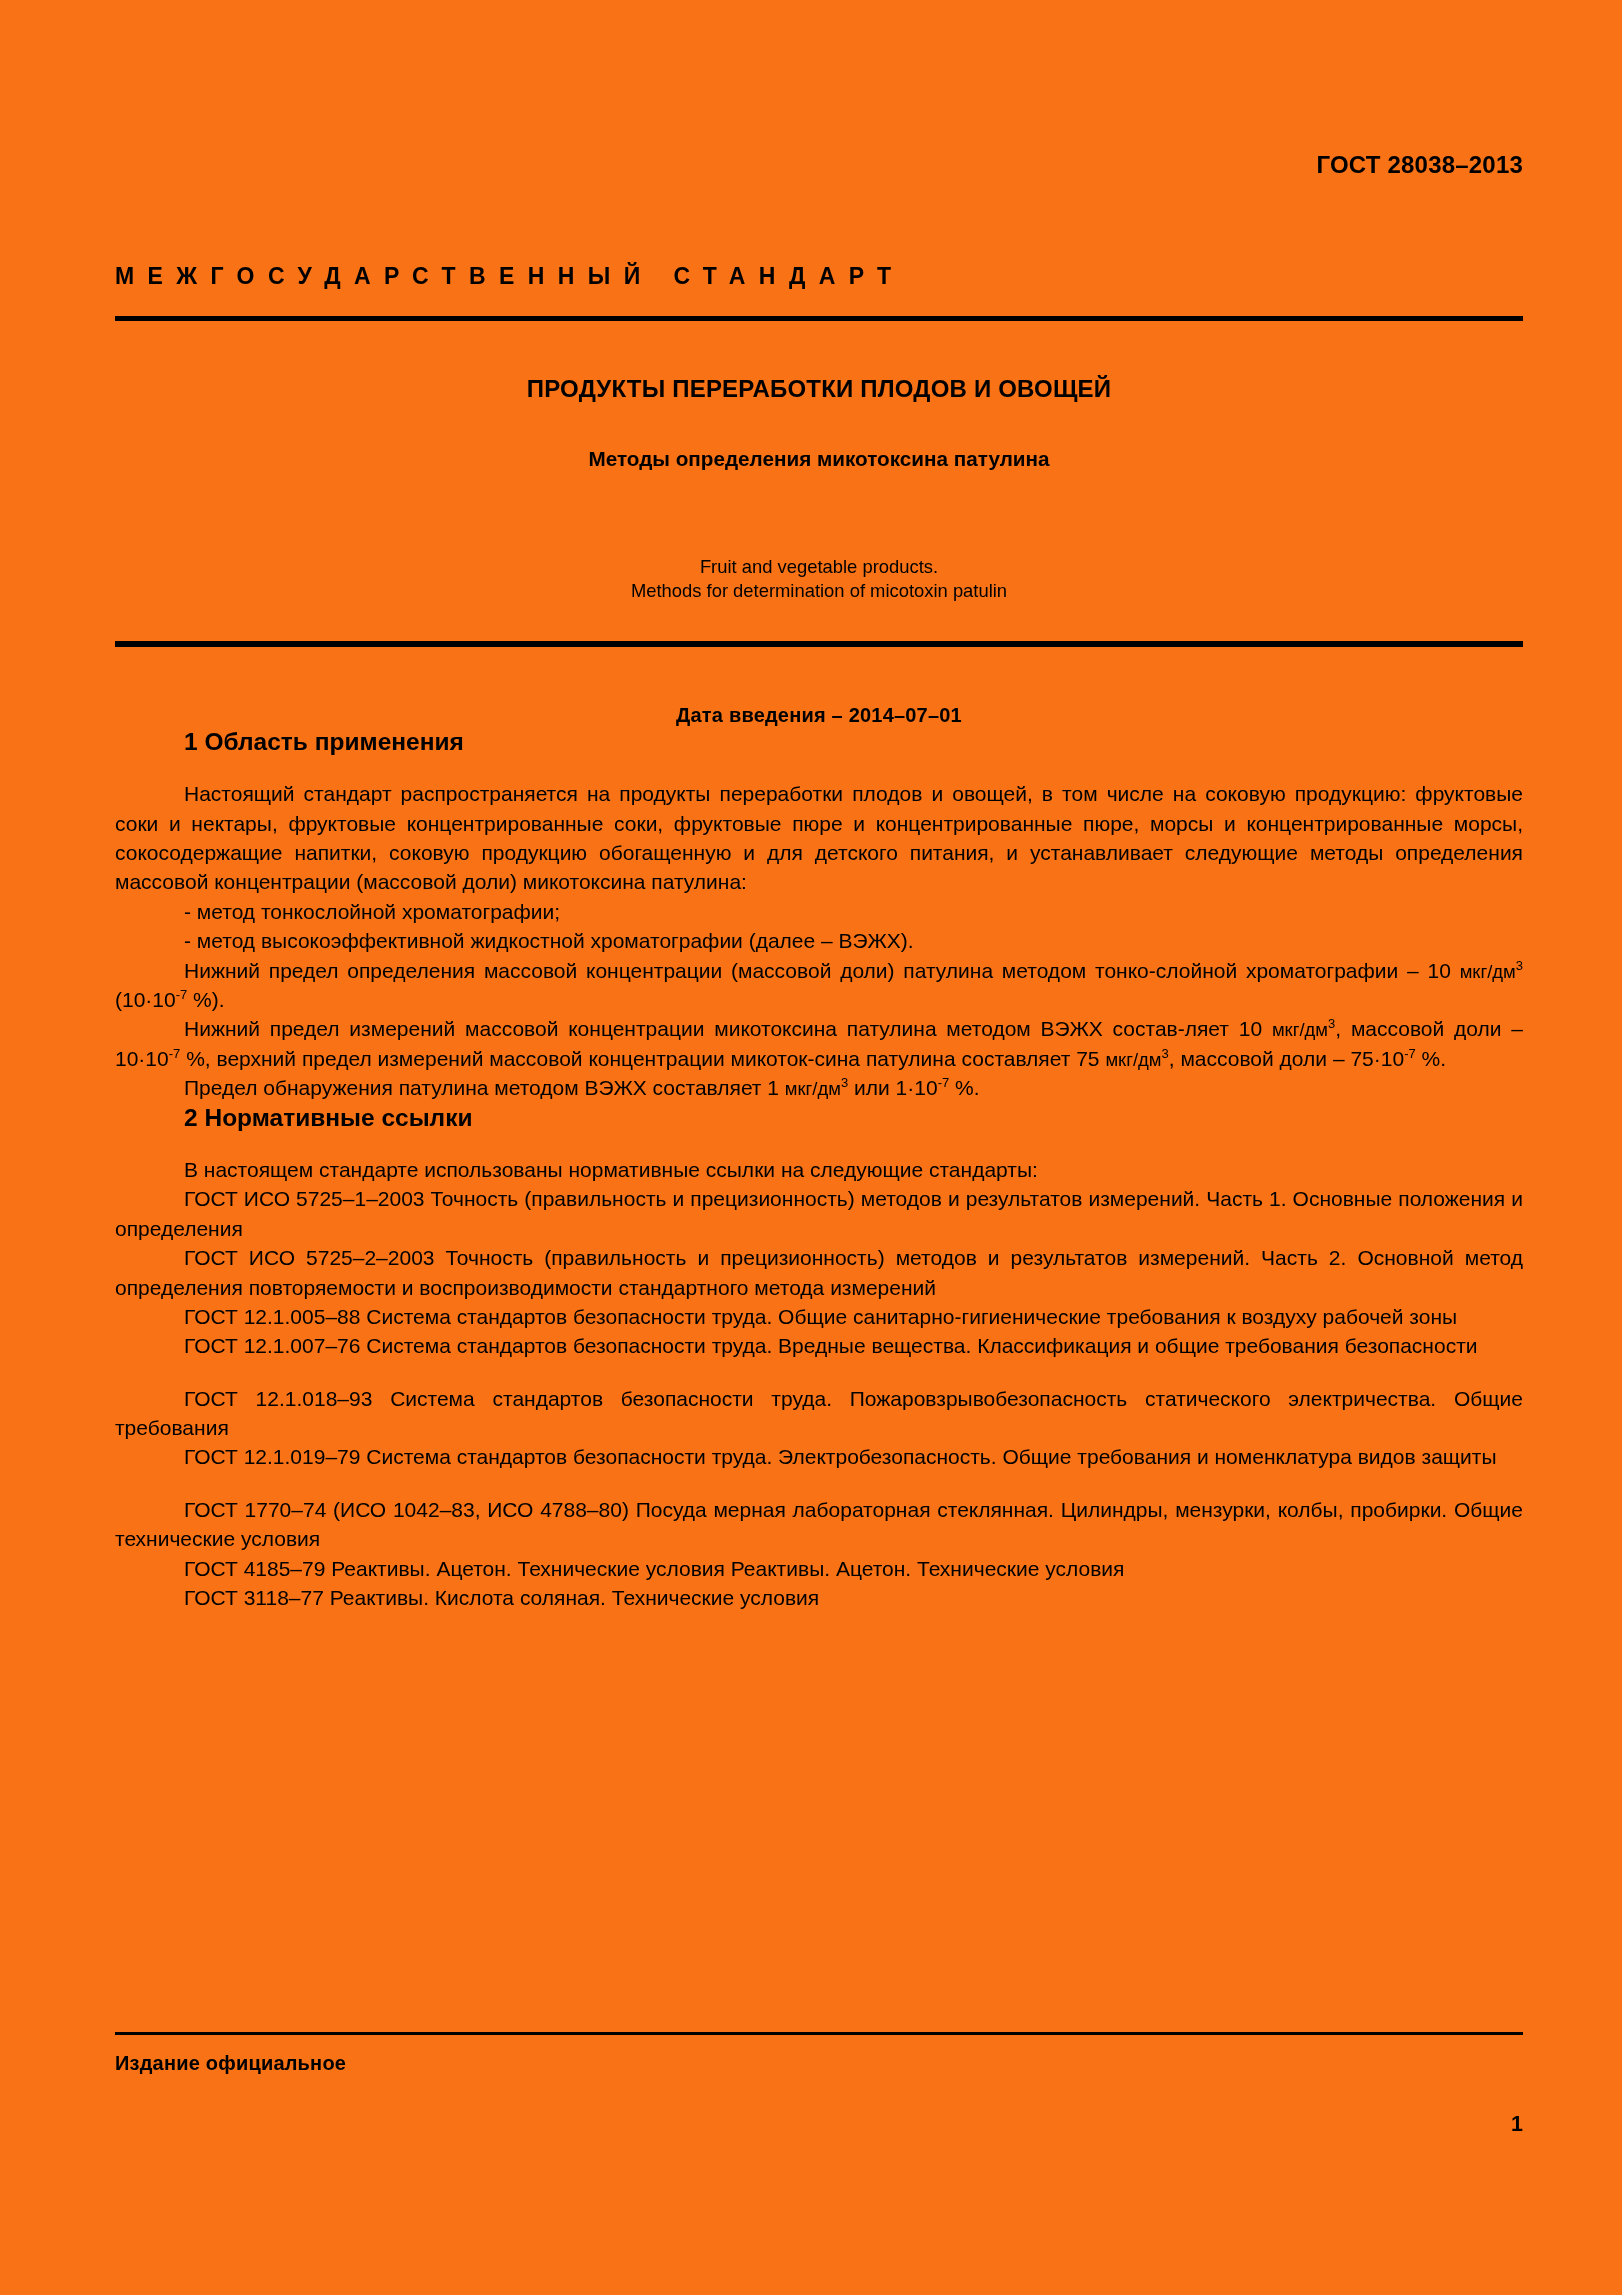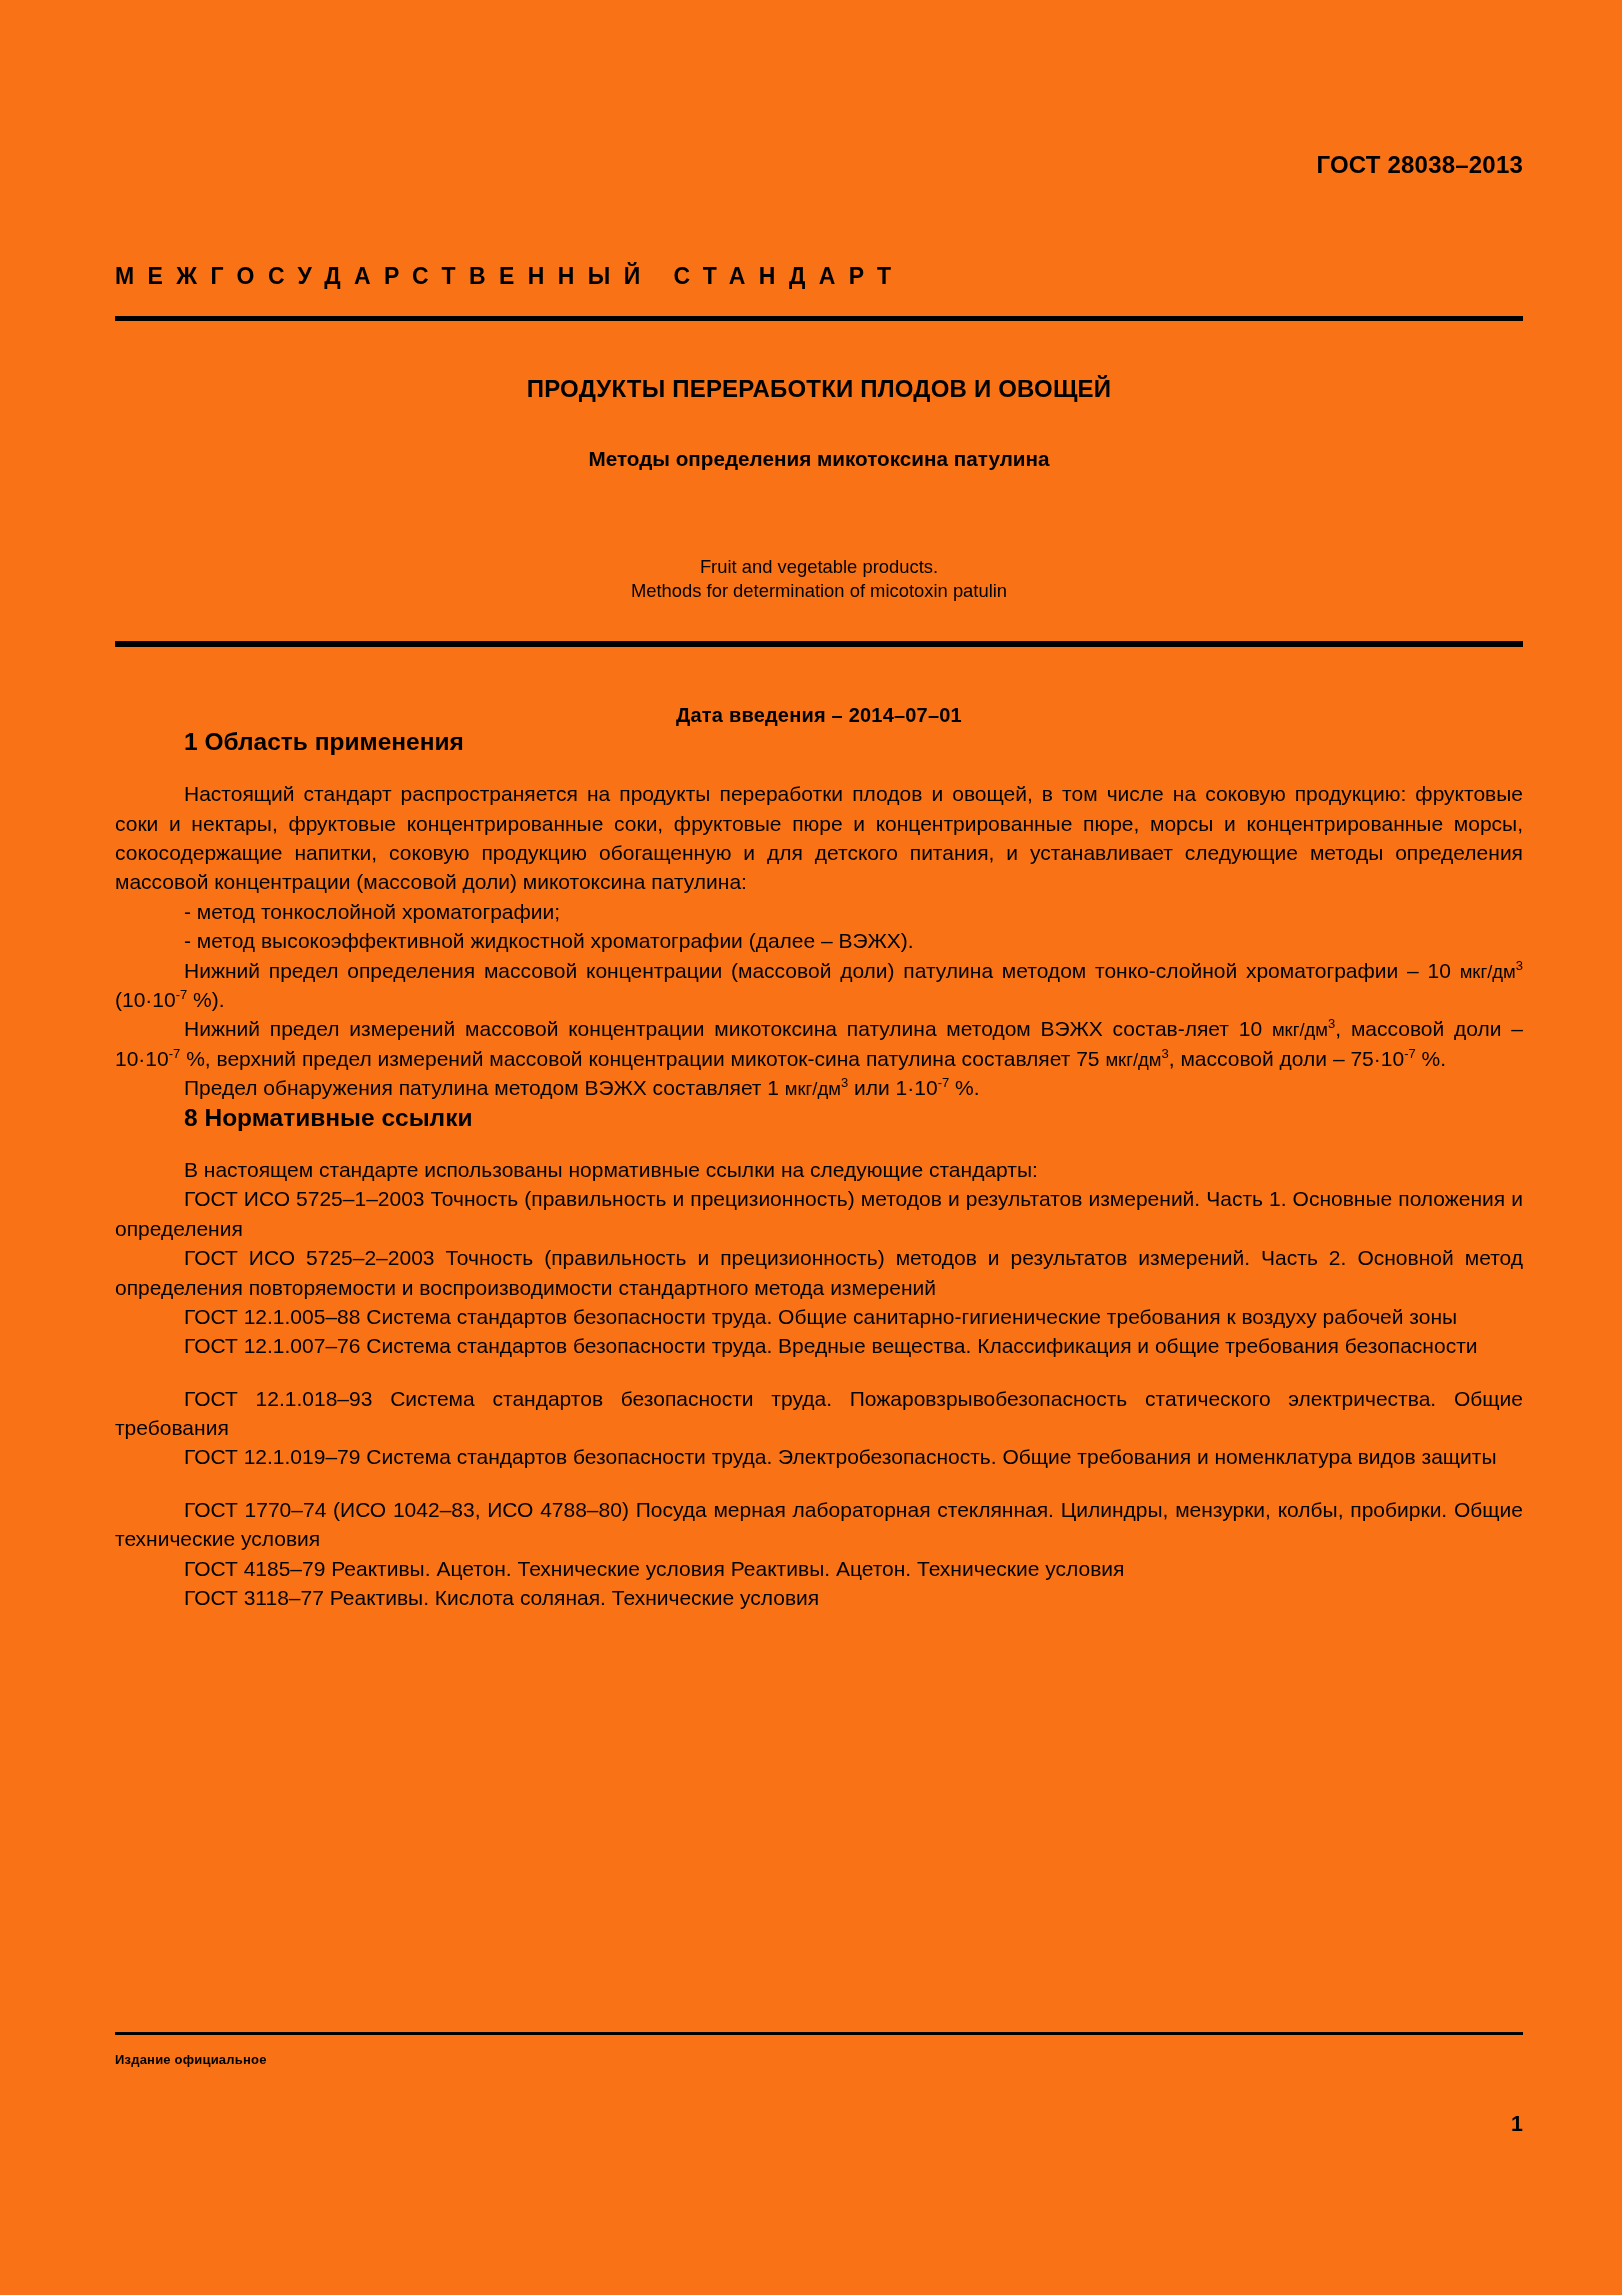--- a/index.html
+++ b/index.html
@@ -131,21 +131,21 @@
     position: absolute;
     left: 115px;
     top: 2032px;
     width: 1408px;
   }
   .rule-footer {
     height: 3.1px;
     background: #000000;
   }
   .footer-text {
-    font-size: 13px;
+    font-size: 20px;
     font-weight: bold;
     margin-top: 17px;
     letter-spacing: 0.2px;
   }
   .page-number {
     position: absolute;
     left: 115px;
     top: 2112px;
     width: 1408px;
     text-align: right;
@@ -183,21 +183,21 @@
     <p class="body dash">- метод  тонкослойной хроматографии;</p>
 
     <p class="body dash">- метод высокоэффективной жидкостной хроматографии (далее – ВЭЖХ).</p>
 
     <p class="body first"><span>Нижний предел определения массовой концентрации (массовой доли) патулина методом тонко-</span><span>слойной хроматографии – 10 </span><span class="small-unit">мкг/дм</span><sup>3</sup><span> (10·10</span><sup>-7</sup><span> %).</span></p>
 
     <p class="body first"><span>Нижний предел измерений массовой концентрации микотоксина патулина методом ВЭЖХ состав-</span><span>ляет 10 </span><span class="small-unit">мкг/дм</span><sup>3</sup><span>, массовой доли – 10·10</span><sup>-7</sup><span> %, верхний предел измерений  массовой концентрации микоток-</span><span>сина патулина составляет 75 </span><span class="small-unit">мкг/дм</span><sup>3</sup><span>, массовой доли – 75·10</span><sup>-7</sup><span> %.</span></p>
 
     <p class="body first"><span>Предел обнаружения патулина методом ВЭЖХ составляет 1 </span><span class="small-unit">мкг/дм</span><sup>3</sup><span> или 1·10</span><sup>-7</sup><span> %.</span></p>
 
-    <h2 class="section sec2">8 Нормативные ссылки</h2>
+    <h2 class="section sec2">2 Нормативные ссылки</h2>
 
     <p class="body first gap-top">В настоящем стандарте использованы нормативные ссылки на следующие стандарты:</p>
 
     <p class="body first">ГОСТ ИСО 5725–1–2003 Точность (правильность и прецизионность) методов и результатов измерений. Часть 1. Основные положения и определения</p>
     <p class="body first">ГОСТ ИСО 5725–2–2003 Точность (правильность и прецизионность) методов и результатов измерений. Часть 2. Основной метод определения повторяемости и воспроизводимости стандартного метода измерений</p>
     <p class="body first">ГОСТ 12.1.005–88 Система стандартов безопасности труда. Общие санитарно-гигиенические требования к воздуху рабочей зоны</p>
     <p class="body first">ГОСТ 12.1.007–76 Система стандартов безопасности труда. Вредные вещества. Классификация и общие требования безопасности</p>
     <p class="body first gap-top">ГОСТ 12.1.018–93  Система стандартов безопасности труда. Пожаровзрывобезопасность статического электричества. Общие требования</p>
     <p class="body first">ГОСТ 12.1.019–79 Система стандартов безопасности труда. Электробезопасность. Общие требования и номенклатура видов защиты</p>
     <p class="body first gap-top">ГОСТ 1770–74 (ИСО 1042–83, ИСО 4788–80) Посуда мерная лабораторная стеклянная. Цилиндры, мензурки, колбы, пробирки. Общие технические условия</p>

